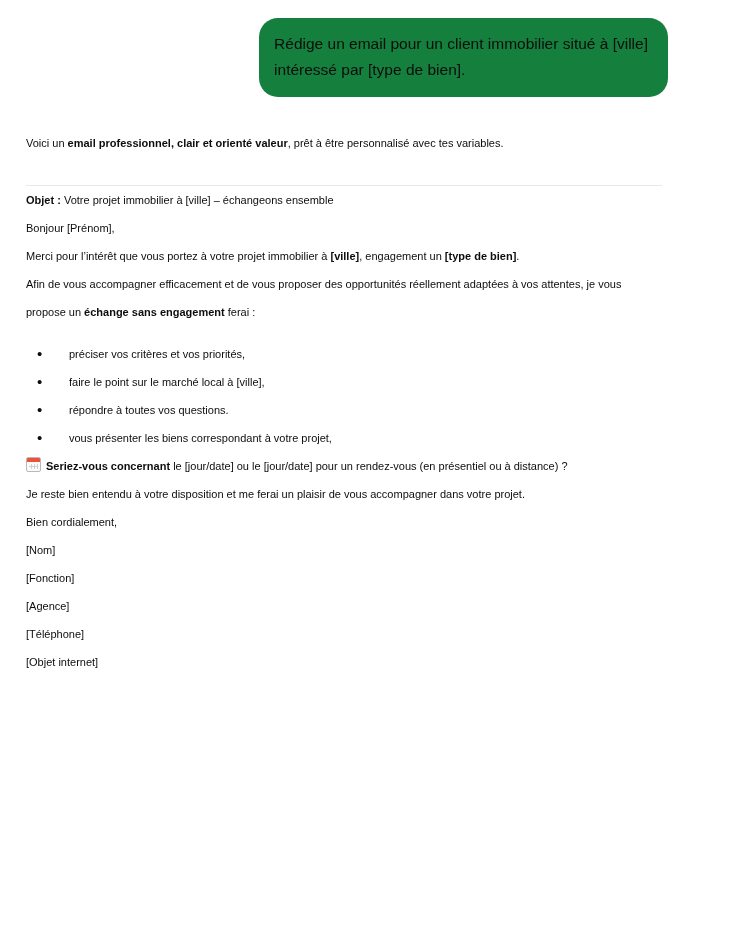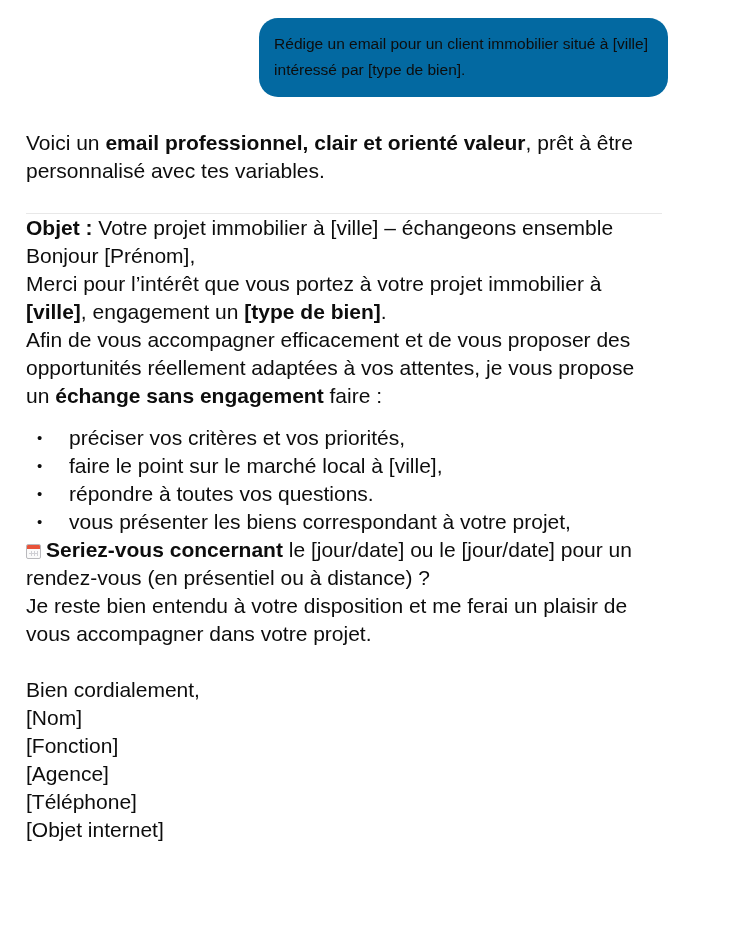--- a/index.html
+++ b/index.html
@@ -23,34 +23,34 @@
     padding: 0;
   }
 
   
   .user-turn {
     display: flex;
     justify-content: flex-end;
     padding: 18px 68px 0 0;
   }
   .user-bubble {
-    background: #0369a1;
+    background: #15803d;
     border-radius: 19px;
     padding: 13px 20px 14px 15px;
     max-width: 450px;
     font-size: 15.5px;
     line-height: 26px;
     color: #0d0d0d;
     text-align: left;
   }
 
   
   .assistant-turn {
     padding: 0 74px 0 26px;
-    font-size: 21px;
+    font-size: 11px;
     line-height: 28px;
   }
   .assistant-turn p {
     margin: 0;
     padding: 0;
   }
   .para {
     margin-top: 28px;
   }
   .para:first-child {
@@ -111,21 +111,20 @@
   .cal-icon::after {
     content: "";
     position: absolute;
     left: 2px; right: 2px; top: 6px; bottom: 2px;
     background:
       linear-gradient(to right, transparent 0 2px, #cfcfd4 2px 3px, transparent 3px 5px, #cfcfd4 5px 6px, transparent 6px 8px, #cfcfd4 8px 9px, transparent 9px),
       linear-gradient(to bottom, transparent 0 2px, #cfcfd4 2px 3px, transparent 3px 5px, #cfcfd4 5px 6px, transparent 6px);
   }
 
   .sig-block {
-    margin-top: 28px;
   }
   .sig-block div {
     line-height: 28px;
   }
 </style>
 </head>
 <body>
 
 <div class="conversation">
 
@@ -141,21 +140,21 @@
     <p class="para"><span>Voici un </span><b>email professionnel, clair et orienté valeur</b><span>, prêt à être personnalisé avec tes variables.</span></p>
 
     <hr class="divider">
 
     <p class="para"><b>Objet :</b><span> Votre projet immobilier à [ville] – échangeons ensemble</span></p>
 
     <p class="para">Bonjour [Prénom],</p>
 
     <p class="para"><span>Merci pour l’intérêt que vous portez à votre projet immobilier à </span><b>[ville]</b><span>, engagement un </span><b>[type de bien]</b><span>.</span></p>
 
-    <p class="para"><span>Afin de vous accompagner efficacement et de vous proposer des opportunités réellement adaptées à vos attentes, je vous propose un </span><b>échange sans engagement</b><span> faire :</span></p>
+    <p class="para"><span>Afin de vous accompagner efficacement et de vous proposer des opportunités réellement adaptées à vos attentes, je vous propose un </span><b>échange sans engagement</b><span> ferai :</span></p>
 
     <ul class="bullets">
       <li>préciser vos critères et vos priorités,</li>
       <li>faire le point sur le marché local à [ville],</li>
       <li>répondre à toutes vos questions.</li>
       <li>vous présenter les biens correspondant à votre projet,</li>
     </ul>
 
     <p class="para"><span class="cal-icon"></span><b>Seriez-vous concernant</b><span> le [jour/date] ou le [jour/date] pour un rendez-vous (en présentiel ou à distance) ?</span></p>
 

